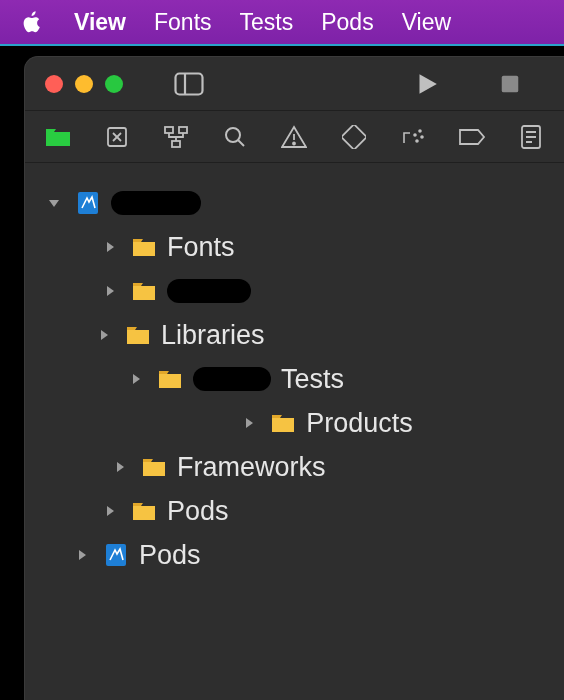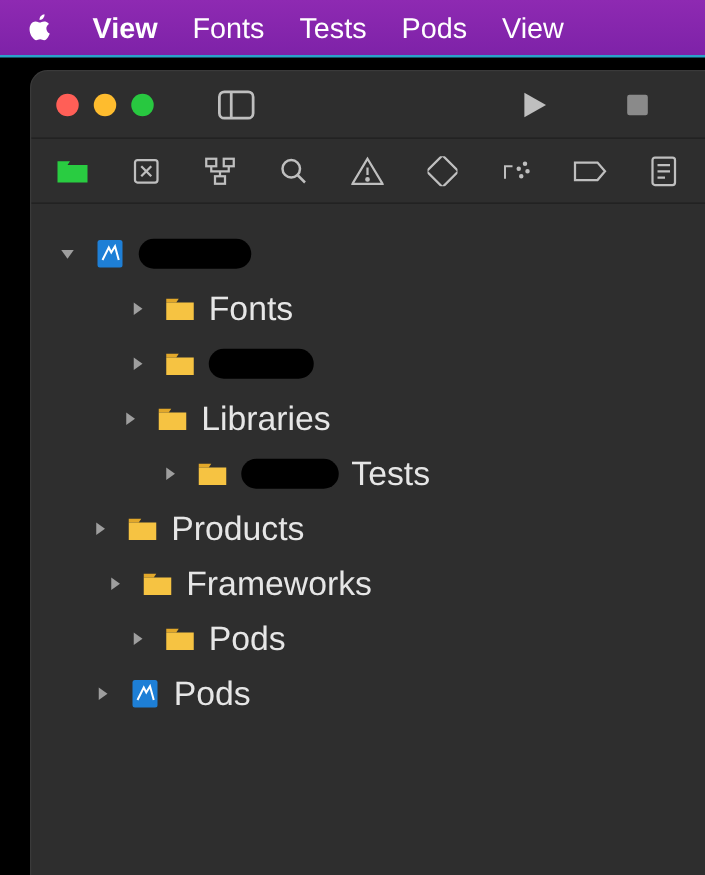--- a/index.html
+++ b/index.html
@@ -302,35 +302,35 @@
           </span>
           <span class="icon-folder">
             <svg width="26" height="22" viewBox="0 0 26 22">
               <path d="M2 6 L10 6 L12 3 L2 3 Z" fill="#e2a82a"></path>
               <path d="M2 6 L2 20 L24 20 L24 6 Z" fill="#f6c342"></path>
             </svg>
           </span>
           <span class="smudge w78"></span>
           <span class="node-label">Tests</span>
         </div>
-        <div class="node" style="padding-left: 44px;">
+        <div class="node" style="padding-left: 74px; justify-content: center;">
           <span class="disclosure">
             <svg width="14" height="14" viewBox="0 0 14 14">
               <path d="M4 2 L11 7 L4 12 Z" fill="#9e9e9e"></path>
             </svg>
           </span>
           <span class="icon-folder">
             <svg width="26" height="22" viewBox="0 0 26 22">
               <path d="M2 6 L10 6 L12 3 L2 3 Z" fill="#e2a82a"></path>
               <path d="M2 6 L2 20 L24 20 L24 6 Z" fill="#f6c342"></path>
             </svg>
           </span>
           <span class="node-label">Products</span>
         </div>
-        <div class="node" style="padding-left: 56px;">
+        <div class="node" style="padding-left: 56px; margin-left: 28px;">
           <span class="disclosure">
             <svg width="14" height="14" viewBox="0 0 14 14">
               <path d="M4 2 L11 7 L4 12 Z" fill="#9e9e9e"></path>
             </svg>
           </span>
           <span class="icon-folder">
             <svg width="26" height="22" viewBox="0 0 26 22">
               <path d="M2 6 L10 6 L12 3 L2 3 Z" fill="#e2a82a"></path>
               <path d="M2 6 L2 20 L24 20 L24 6 Z" fill="#f6c342"></path>
             </svg>

